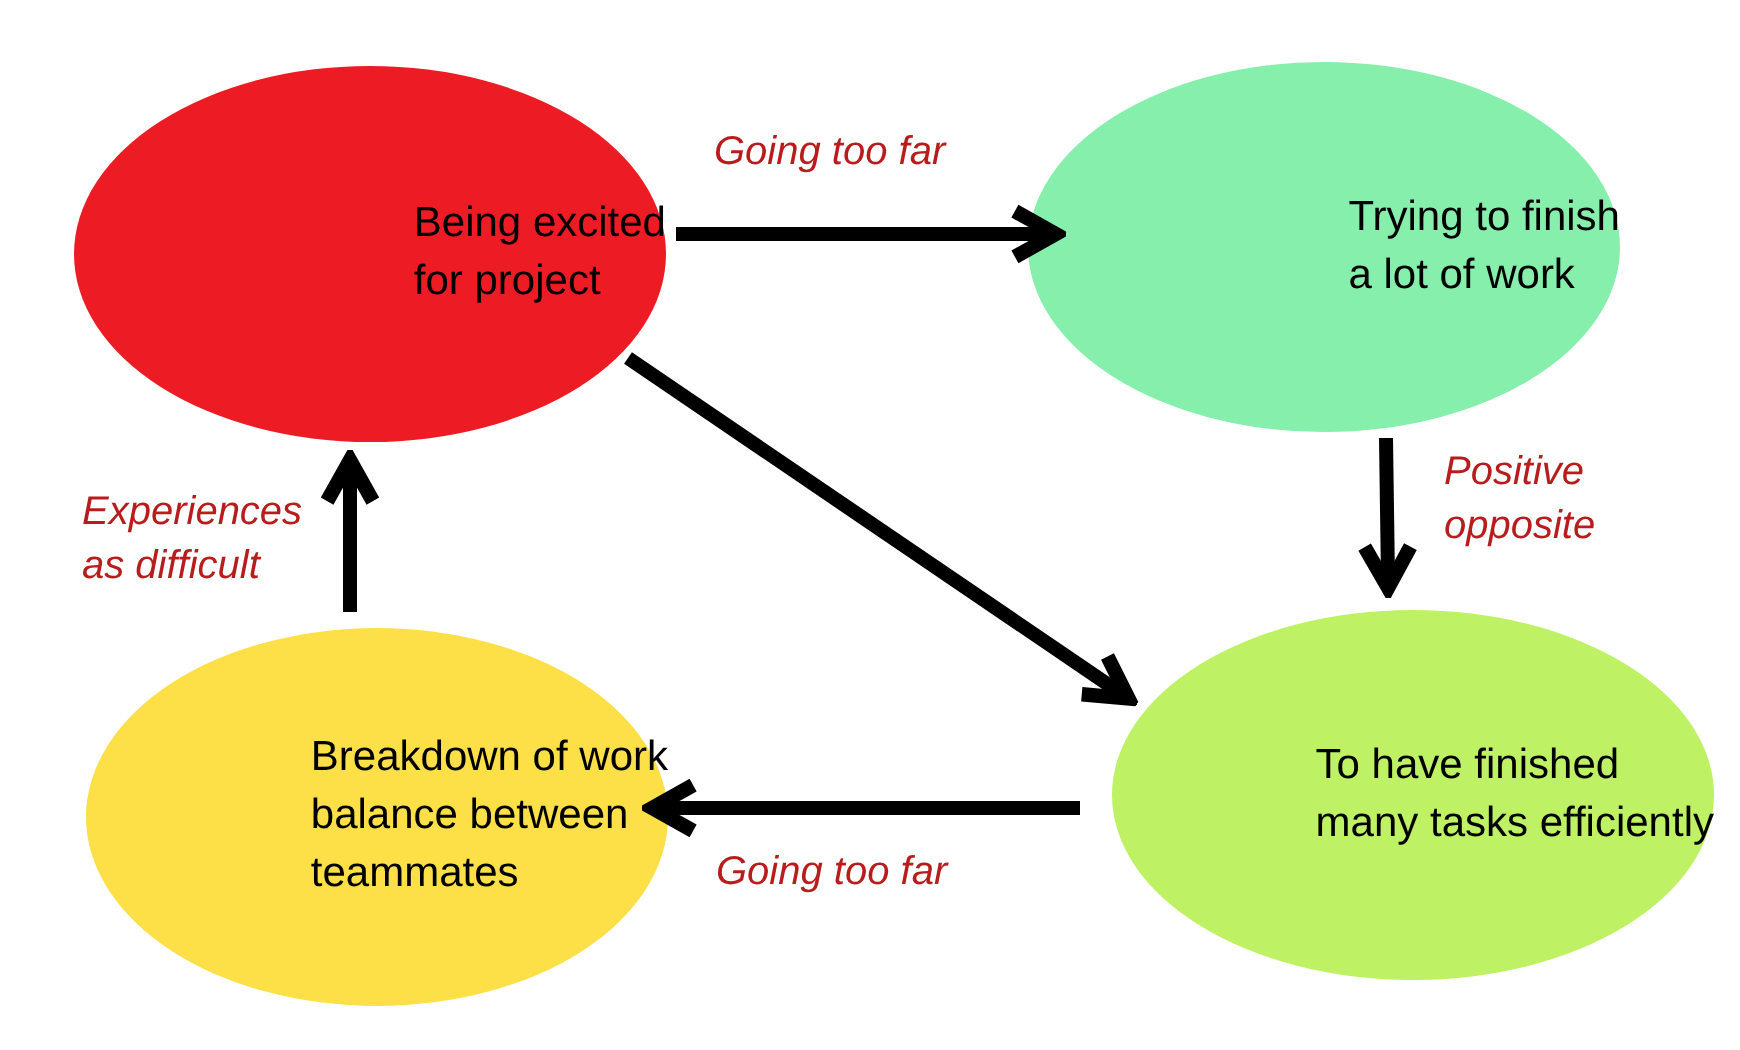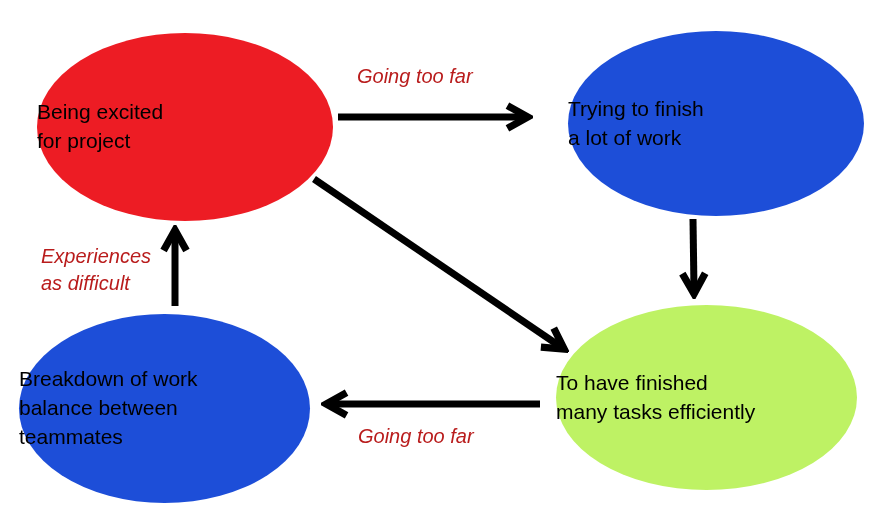--- a/index.html
+++ b/index.html
@@ -9,21 +9,21 @@
     width: 870px;
     height: 525px;
     background: #ffffff;
     overflow: hidden;
   }
   .node {
     position: absolute;
     border-radius: 50%;
     display: flex;
     align-items: center;
-    justify-content: flex-start;
+    justify-content: flex-end;
   }
   .node-label {
     font-size: 21px;
     line-height: 1.38;
     color: #000;
     white-space: pre-line;
     text-align: left;
   }
   .arrows-layer {
     position: absolute;
@@ -43,51 +43,53 @@
 </head>
 <body>
 
 <div class="canvas">
 
   <div class="node" style="left: 37px; top: 33px; width: 296px; height: 188px; background-color: rgb(237, 28, 36);">
     <div class="node-label">Being excited
 for project</div>
   </div>
 
-  <div class="node" style="left: 568px; top: 31px; width: 296px; height: 185px; background-color: #1d4ed8;">
+  <div class="node" style="left: 514px; top: 31px; width: 296px; height: 185px; background-color: #86efac;">
     <div class="node-label">Trying to finish
 a lot of work</div>
   </div>
 
   <div class="node" style="left: 556px; top: 305px; width: 301px; height: 185px; background-color: #bef264;">
     <div class="node-label">To have finished
 many tasks efficiently</div>
   </div>
 
-  <div class="node" style="left: 19px; top: 314px; width: 291px; height: 189px; background-color: #1d4ed8;">
+  <div class="node" style="left: 43px; top: 314px; width: 291px; height: 189px; background-color: #fde047;">
     <div class="node-label">Breakdown of work
 balance between
 teammates</div>
   </div>
 
   <svg class="arrows-layer" viewBox="0 0 870 525" xmlns="http://www.w3.org/2000/svg">
     <defs>
       <marker id="ah" viewBox="0 0 10 10" refX="7" refY="5" markerWidth="4.3" markerHeight="4.3" orient="auto">
         <path d="M1.5,1.2 L8.3,5 L1.5,8.8" fill="none" stroke="#000000" stroke-width="2.4"></path>
       </marker>
     </defs>
     <line x1="338" y1="117" x2="524" y2="117" stroke="#000000" stroke-width="7" marker-end="url(#ah)"></line>
     <line x1="693" y1="219" x2="694" y2="290" stroke="#000000" stroke-width="7" marker-end="url(#ah)"></line>
     <line x1="314" y1="179" x2="561" y2="347" stroke="#000000" stroke-width="7" marker-end="url(#ah)"></line>
     <line x1="540" y1="404" x2="330" y2="404" stroke="#000000" stroke-width="7" marker-end="url(#ah)"></line>
     <line x1="175" y1="306" x2="175" y2="234" stroke="#000000" stroke-width="7" marker-end="url(#ah)"></line>
   </svg>
 
   <div class="edge-label" style="left:357px; top:63px;">Going too far</div>
 
+  <div class="edge-label" style="left:722px; top:223px;">Positive
+opposite</div>
 
 
   <div class="edge-label" style="left:358px; top:423px;">Going too far</div>
 
   <div class="edge-label" style="left:41px; top:243px;">Experiences
 as difficult</div>
 
 </div>
 
 </body></html>

